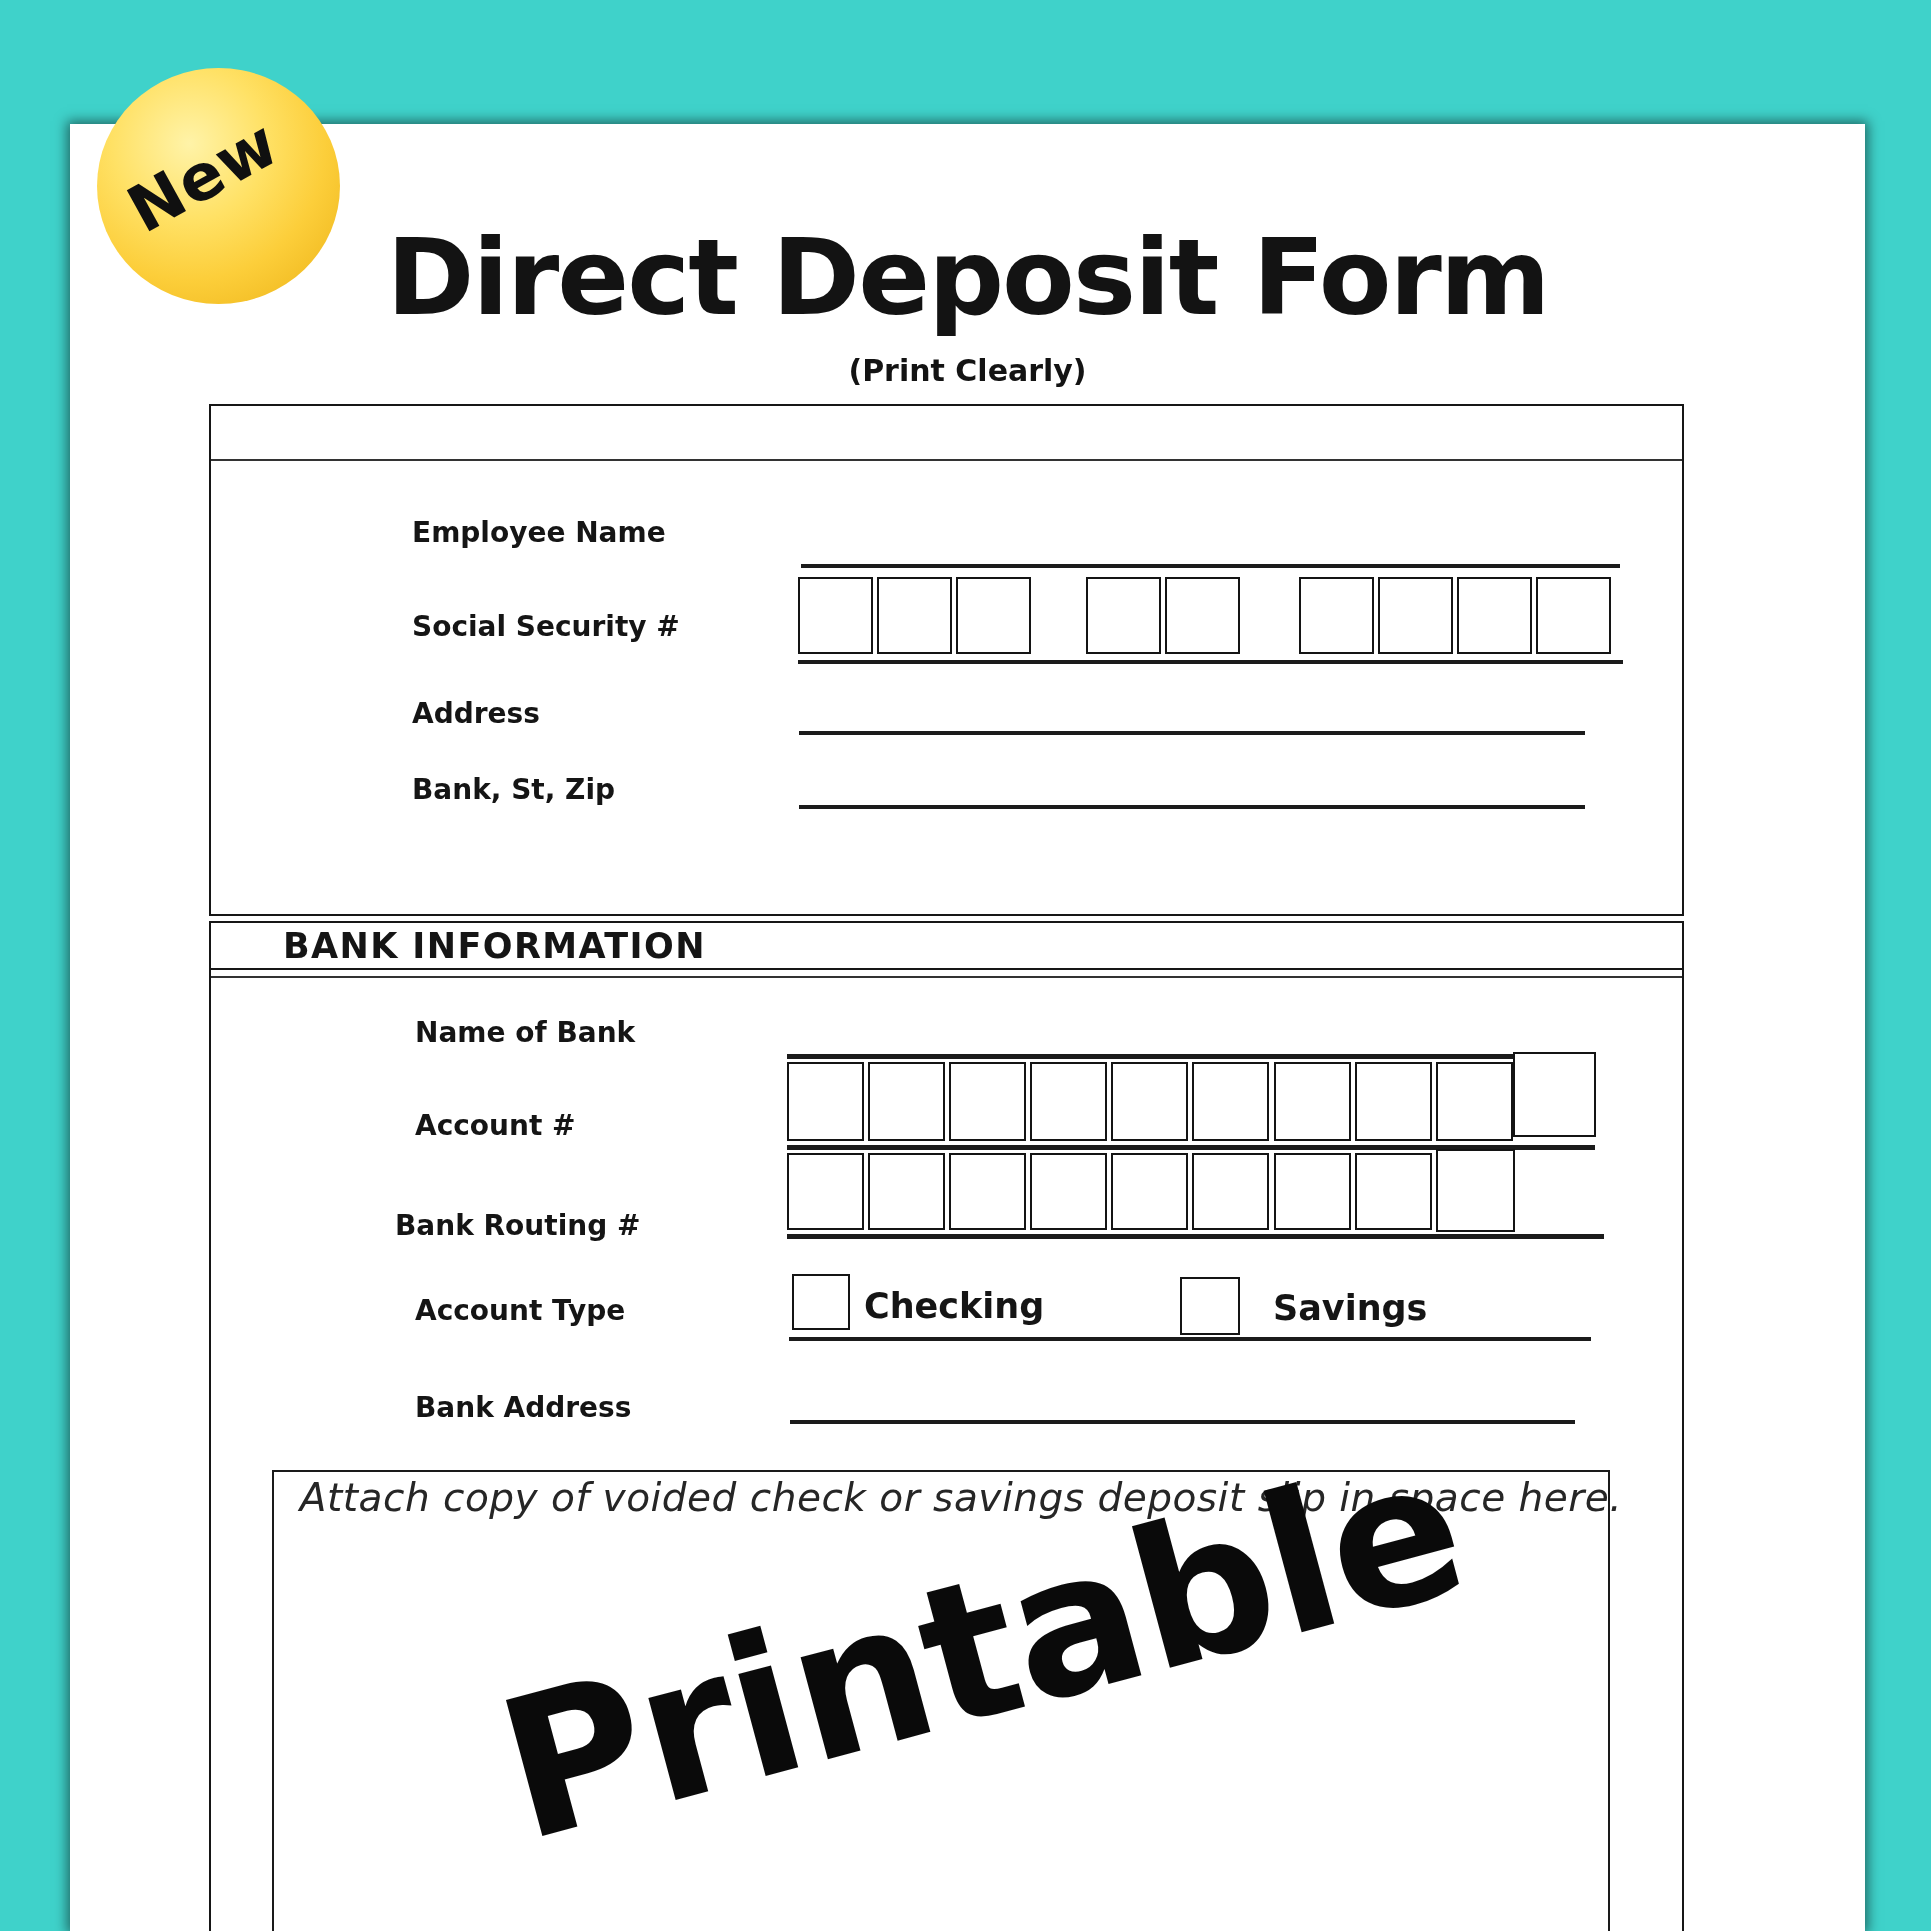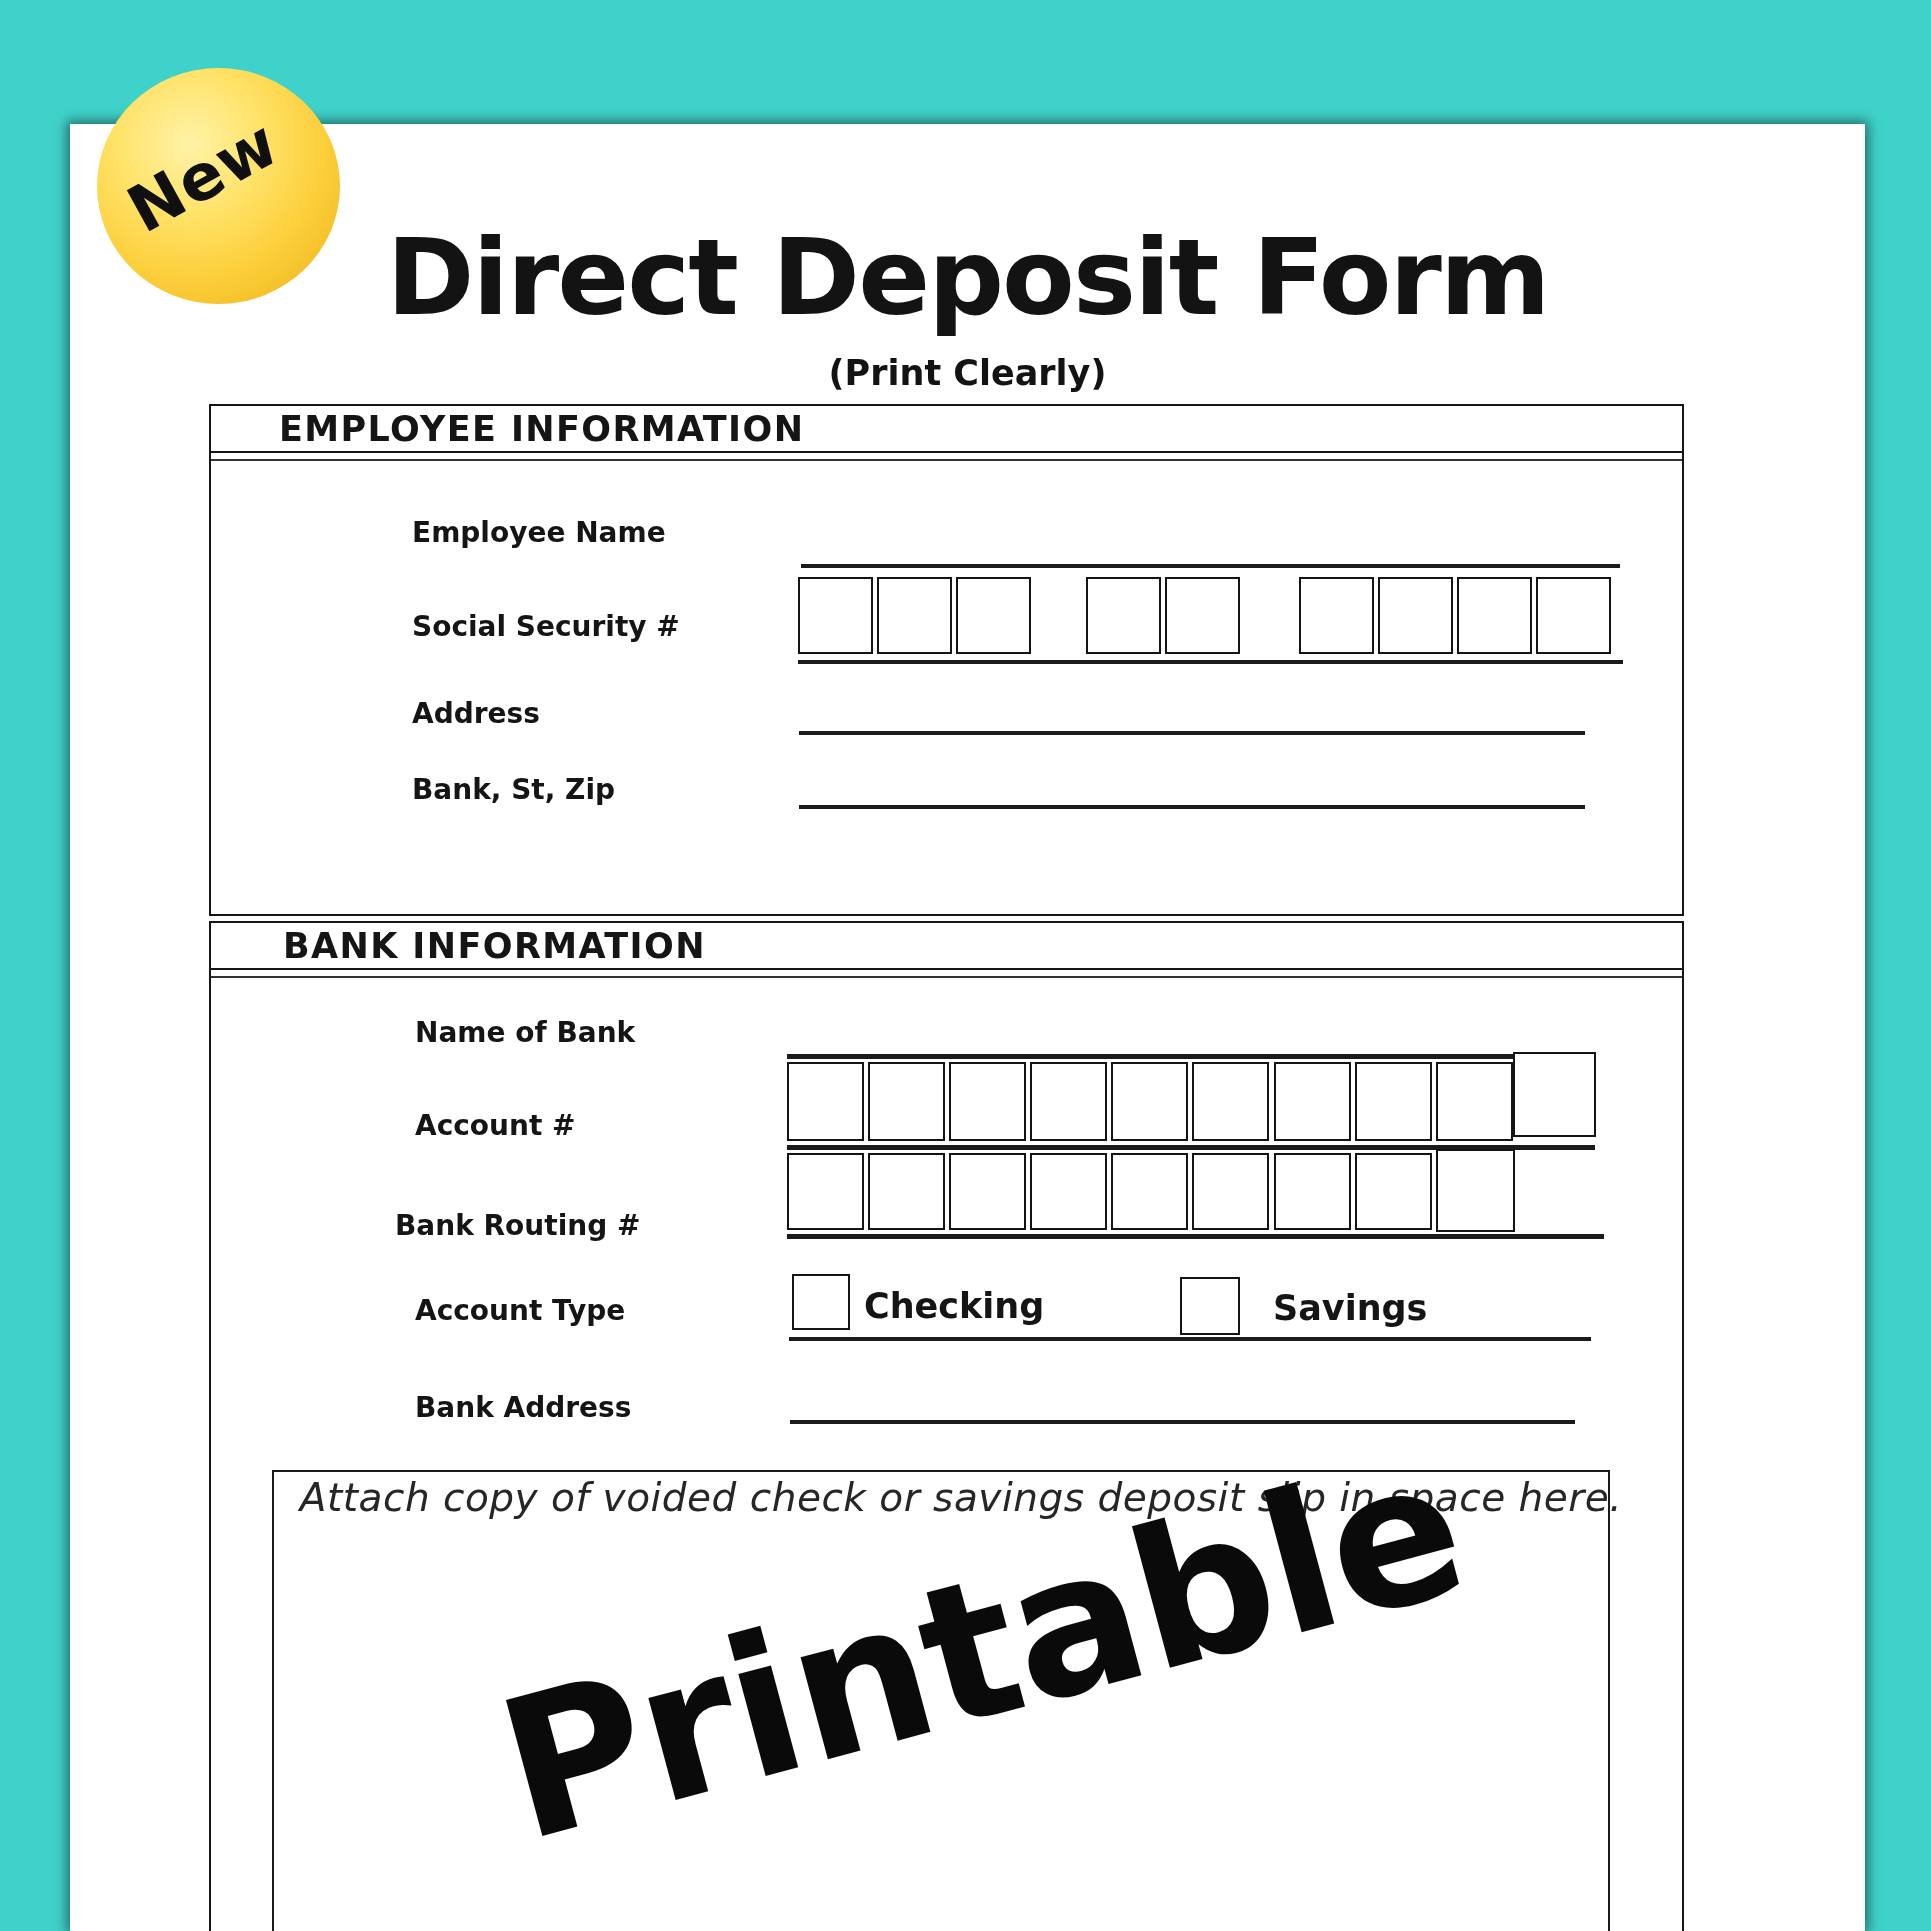--- a/index.html
+++ b/index.html
@@ -33,21 +33,21 @@
     font-size:64px; font-weight:bold; color:#101010; letter-spacing:1px;
   }
 
   .title {
     position:absolute; left:70px; top:225px; width:1795px;
     text-align:center; font-size:106px; line-height:1.0;
     font-weight:bold; letter-spacing:-1.9px; color:#131313;
   }
   .subtitle {
     position:absolute; left:70px; top:353px; width:1795px;
-    text-align:center; font-size:35px; font-weight:bold; color:#131313;
+    text-align:center; font-size:30px; font-weight:bold; color:#131313;
   }
 
   
   .emp-box {
     position:absolute; left:209px; top:404px; width:1475px; height:512px;
     border:2.9px solid #161616; background:#fff; box-sizing:border-box;
   }
   .bank-box {
     position:absolute; left:209px; top:921px; width:1475px; height:1062px;
     border:2.9px solid #161616; background:#fff; box-sizing:border-box;
@@ -102,21 +102,20 @@
 <div class="page"></div>
 
 <div class="badge">
   <div class="badge-text">New</div>
 </div>
 
 <div class="title">Direct Deposit Form</div>
 <div class="subtitle">(Print Clearly)</div>
 
 <div class="emp-box">
-  <div class="strip">EMPLOYEE INFORMATION</div>
   <div class="strip-line2" style="top:53px;"></div>
 </div>
 
 <div class="lbl" style="left:412px; top:513px;">Employee Name</div>
 <div class="wline" style="left:801px; top:564px; width:819px;"></div>
 
 <div class="lbl" style="left:412px; top:607px;">Social Security #</div>
 
 <div class="dbox" style="left:798px;  top:577px;"></div>
 <div class="dbox" style="left:877px;  top:577px;"></div>

